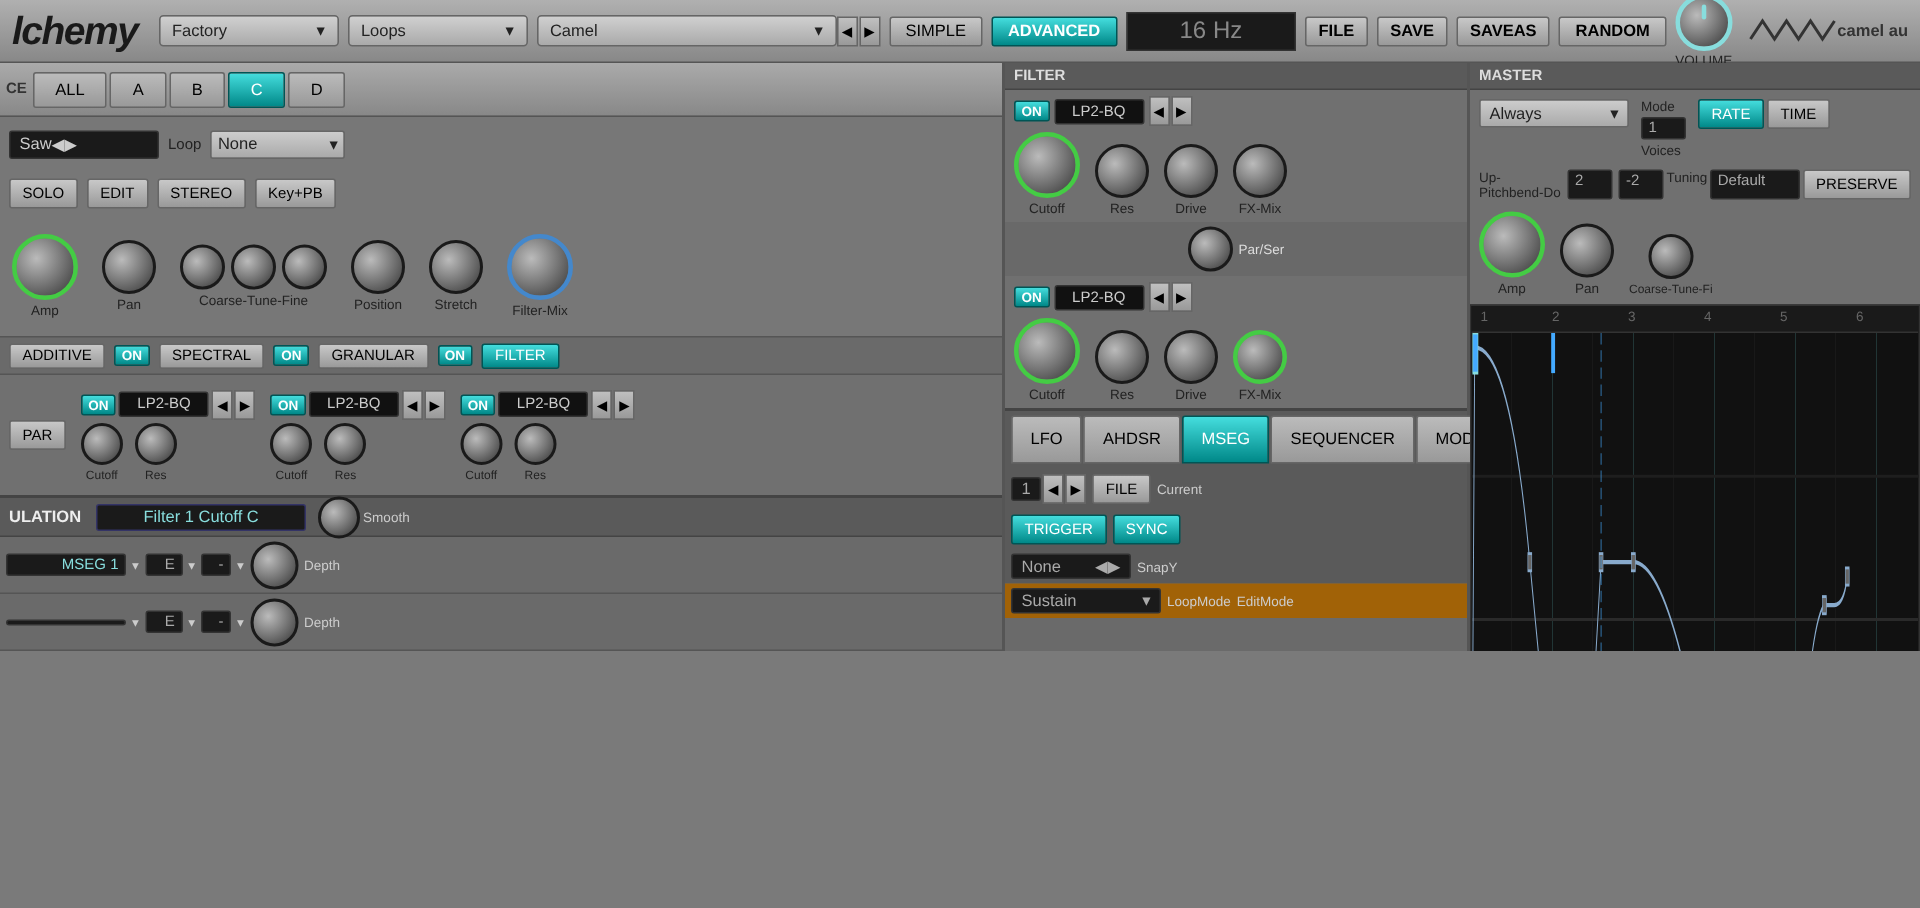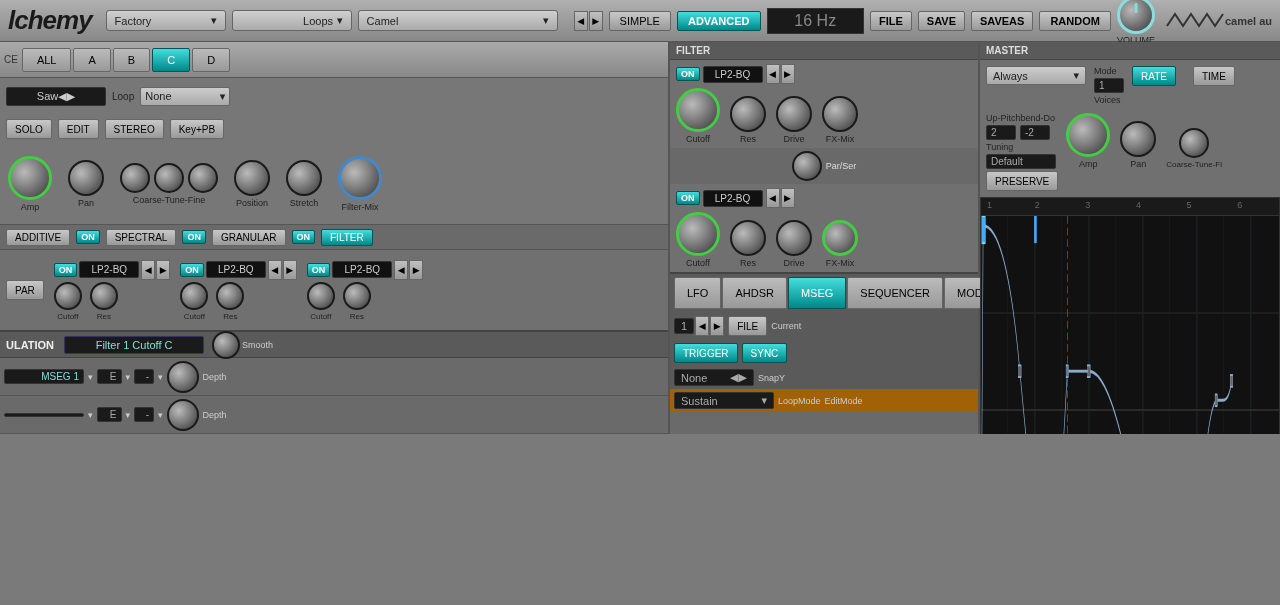--- a/index.html
+++ b/index.html
@@ -258,26 +258,26 @@
 
     <span class="logo">lchemy</span>
 
     <div style="display:flex; align-items:center; gap:0;">
       <div class="dropdown-btn" style="min-width:120px; justify-content:space-between;">
         <span>Factory</span>
         <span>▾</span>
       </div>
     </div>
 
-    <div class="dropdown-btn" style="min-width:120px; justify-content:flex-end;">
+    <div class="dropdown-btn" style="min-width:120px; justify-content:space-between;">
       <span>Loops</span>
       <span>▾</span>
     </div>
 
-    <div style="display:flex; align-items:center; gap:16px; flex:0 0 auto;">
+    <div style="display:flex; align-items:center; gap:0; flex:0 0 auto;">
       <div class="dropdown-btn" style="min-width:200px; justify-content:space-between;">
         <span>Camel</span>
         <span>▾</span>
       </div>
       <div class="nav-arrows">
         <button class="arrow-btn">◀</button>
         <button class="arrow-btn">▶</button>
       </div>
     </div>
 
@@ -305,30 +305,30 @@
       </svg>
       <span style="font-size:11px; color:#333; font-weight:bold;">camel au</span>
     </div>
   </div>
 
   <div style="display:flex; height:563px;">
 
     <div style="width:670px; background:#7a7a7a; border-right:2px solid #555; display:flex; flex-direction:column;">
 
       <div class="tabs-row">
-        <span style="font-size:10px; font-weight:normal; color:#333; margin-right:2px;">CE</span>
+        <span style="font-size:10px; font-weight:bold; color:#333; margin-right:2px;">CE</span>
         <button class="tab-btn">ALL</button>
         <button class="tab-btn">A</button>
         <button class="tab-btn">B</button>
         <button class="tab-btn active">C</button>
         <button class="tab-btn">D</button>
       </div>
 
       <div style="display:flex; align-items:center; padding:4px 6px; gap:6px; height:36px; background:#777;">
-        <div style="background:#1a1a1a; color:#ccc; border:1px solid #333; border-radius:2px; padding:2px 6px; font-size:11px; width:100px; display:flex; align-items:center; justify-content:center; cursor:pointer;">
+        <div style="background:#1a1a1a; color:#ccc; border:1px solid #333; border-radius:2px; padding:2px 6px; font-size:11px; width:100px; display:flex; align-items:center; justify-content:flex-start; cursor:pointer;">
           <span>Saw</span>
           <span>◀▶</span>
         </div>
         <span style="font-size:10px; color:#222;">Loop</span>
         <div style="background:linear-gradient(180deg,#ccc,#aaa); border:1px solid #666; border-radius:2px; padding:2px 4px; font-size:11px; width:90px; display:flex; align-items:center; justify-content:space-between; cursor:pointer;">
           <span>None</span>
           <span>▾</span>
         </div>
       </div>
 
@@ -642,27 +642,27 @@
           </div>
         </div>
 
         <div style="display:flex; flex-direction:column; gap:2px;">
           <span style="font-size:9px;color:#222;">Mode</span>
           <div style="background:#1a1a1a;color:#aaa;border:1px solid #333;border-radius:2px;padding:1px 4px;font-size:10px;width:30px;">1</div>
           <span style="font-size:9px;color:#222;">Voices</span>
         </div>
 
         <div style="display:flex; flex-direction:column; gap:2px;">
-          <div style="display:flex; gap:17px;">
+          <div style="display:flex; gap:2px;">
             <button class="btn-sm blue">RATE</button>
             <button class="btn-sm">TIME</button>
           </div>
         </div>
 
-        <div style="display:flex; flex-direction:column; gap:2px;">
+        <div style="display:flex; flex-direction:row; gap:2px;">
           <span style="font-size:9px;color:#222;">Up-Pitchbend-Do</span>
           <div style="display:flex; gap:4px;">
             <div style="background:#1a1a1a;color:#aaa;border:1px solid #333;border-radius:2px;padding:1px 4px;font-size:10px;width:30px;">2</div>
             <div style="background:#1a1a1a;color:#aaa;border:1px solid #333;border-radius:2px;padding:1px 4px;font-size:10px;width:30px;">-2</div>
           </div>
           <span style="font-size:9px;color:#222;">Tuning</span>
           <div style="background:#1a1a1a;color:#aaa;border:1px solid #333;border-radius:2px;padding:1px 4px;font-size:10px;width:70px;">Default</div>
           <button class="btn-sm">PRESERVE</button>
         </div>
 

